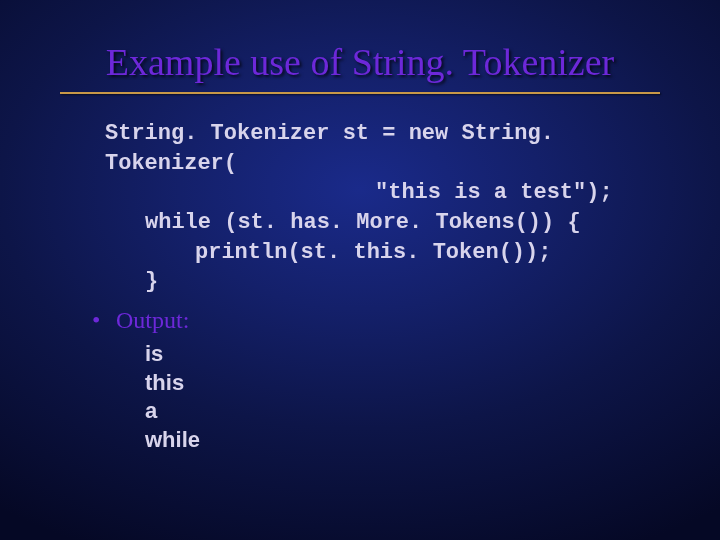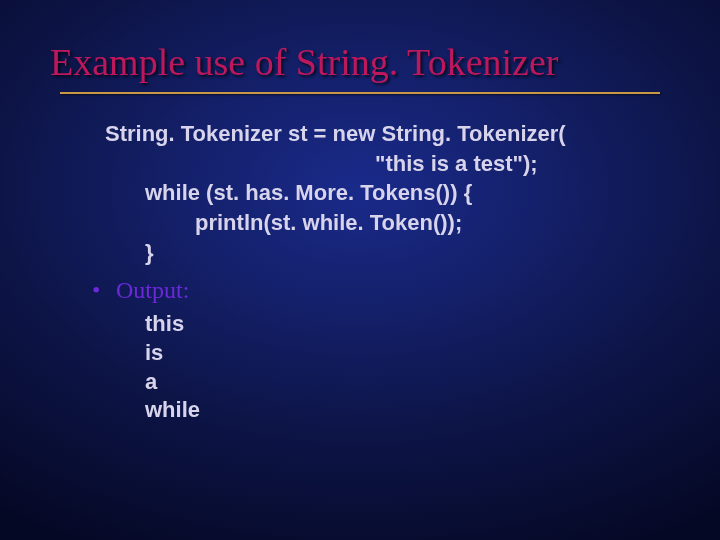--- a/index.html
+++ b/index.html
@@ -19,34 +19,35 @@
     color: #d4cfe8;
   }
   .slide {
     box-sizing: border-box;
     width: 100%;
     height: 100%;
     padding: 30px 50px 20px 50px;
   }
   .title {
     font-size: 38px;
-    color: #be185d;
+    color: #6d28d9;
+    text-align: center;
     margin: 10px 0 8px 0;
     font-weight: normal;
     text-shadow: 2px 2px 3px rgba(0,0,0,0.7);
   }
   .underline {
     height: 2px;
     background: #c89848;
     margin: 0 auto 25px auto;
     width: 600px;
     box-shadow: 1px 1px 2px rgba(0,0,0,0.6);
   }
   .code-block {
-    font-family: Liberation Sans, sans-serif;
+    font-family: Liberation Mono, monospace;
     font-size: 22px;
     line-height: 1.35;
     margin-left: 55px;
     font-weight: bold;
     color: #d8d4ec;
   }
   .code-line-indent {
     padding-left: 270px;
   }
   .code-line-while {
@@ -82,29 +83,29 @@
 
 <div class="slide">
 
   <div class="title">Example use of String. Tokenizer</div>
   <div class="underline"></div>
 
   <div class="code-block">
     <div>String. Tokenizer st = new String. Tokenizer(</div>
     <div class="code-line-indent">"this is a test");</div>
     <div class="code-line-while">while (st. has. More. Tokens()) {</div>
-    <div class="code-line-println">println(st. while. Token());</div>
+    <div class="code-line-println">println(st. this. Token());</div>
     <div class="code-line-brace">}</div>
   </div>
 
   <div class="bullet-row">
     <span class="bullet-dot">•</span>
     <span>Output:</span>
   </div>
 
   <div class="output-block">
+    <div>is</div>
     <div>this</div>
-    <div>is</div>
     <div>a</div>
     <div>while</div>
   </div>
 
 </div>
 
 </body></html>

